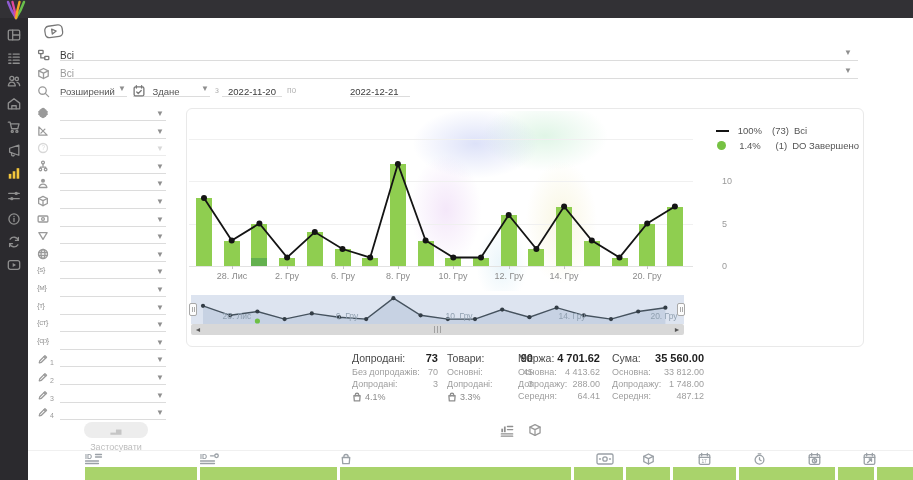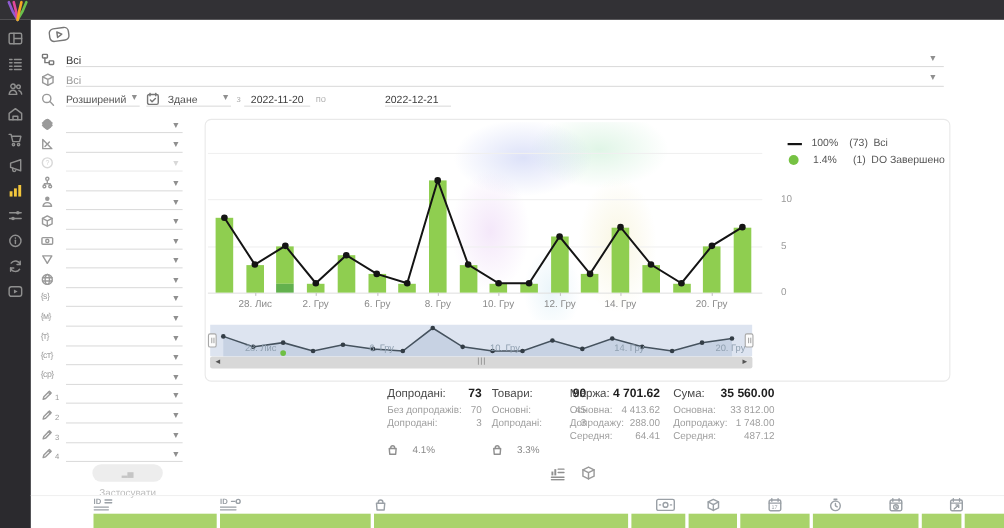--- a/index.html
+++ b/index.html
@@ -32,21 +32,21 @@
   .card{left:186px;top:108px;width:676px;height:237px;background:#fff;border:1px solid #e9e9e9;border-radius:6px;}
   .wm{left:150px;top:2px;width:330px;height:180px;pointer-events:none;
       background:
         radial-gradient(ellipse 90px 50px at 42% 18%, rgba(150,165,235,.33), transparent 70%),
         radial-gradient(ellipse 90px 50px at 63% 14%, rgba(160,225,180,.33), transparent 70%),
         radial-gradient(ellipse 55px 85px at 33% 55%, rgba(215,170,235,.28), transparent 65%),
         radial-gradient(ellipse 55px 95px at 68% 62%, rgba(235,225,160,.30), transparent 65%),
         radial-gradient(ellipse 40px 60px at 50% 85%, rgba(170,215,235,.25), transparent 65%);}
   .gridline{position:absolute;left:2px;width:504px;height:0;border-top:1px solid #f0f0f0;}
   .gridline.zero{border-top:1px solid #e2e2e2;}
-  .ylab{position:absolute;left:523px;width:18px;font-size:9px;color:#9a9a9a;transform:translateY(-55%);}
+  .ylab{position:absolute;left:535px;width:18px;font-size:9px;color:#9a9a9a;transform:translateY(-55%);}
   .bar{position:absolute;width:16px;cursor:pointer;}
   .xtick{position:absolute;font-size:9px;color:#8a8a8a;transform:translateX(-50%);white-space:nowrap;}
   .tickmark{position:absolute;width:1px;height:3px;background:#c4c4c4;}
   .legend{left:527px;top:14px;width:145px;font-size:9.5px;color:#555;}
   .lg-row{display:flex;align-items:center;height:15px;cursor:pointer;}
   .lg-sw{width:16px;display:flex;justify-content:center;align-items:center;}
   .lg-pct{width:32px;text-align:right;}
   .lg-cnt{width:27px;text-align:right;}
   .lg-name{margin-left:5px;white-space:nowrap;}
   .navlab{position:absolute;font-size:8.5px;color:#90a0b0;transform:translateX(-50%);white-space:nowrap;}
@@ -56,21 +56,21 @@
   .handle:after{content:"";position:absolute;left:4px;top:3px;width:1px;height:5px;background:#aaa;}
   .scrollbar{left:4px;top:215px;width:493px;height:11px;background:#d8d8d8;border-radius:2px;}
   .sb-arrow{position:absolute;top:0;width:10px;height:11px;font-size:7px;line-height:11px;text-align:center;color:#555;cursor:pointer;}
   .sb-grip{position:absolute;left:240px;top:0;width:14px;height:11px;font-size:7px;line-height:10px;letter-spacing:1px;
            text-align:center;color:#777;cursor:grab;}
   
   .stat-col{position:absolute;top:352px;}
   .stat-title{display:flex;justify-content:space-between;align-items:baseline;font-size:10.5px;color:#4a4a4a;height:15px;}
   .stat-title b{font-size:11px;color:#1e1e1e;}
   .stat-sub{display:flex;justify-content:space-between;font-size:9px;color:#9e9e9e;height:12px;}
-  .stat-pct{display:flex;align-items:center;gap:13px;font-size:9px;color:#8a8a8a;height:12px;margin-top:12px;}
+  .stat-pct{display:flex;align-items:center;gap:3px;font-size:9px;color:#8a8a8a;height:12px;}
   
   .footer-line{left:28px;top:450px;width:885px;height:0;border-top:1px solid #f0f0f0;}
   .f-icon{position:absolute;top:452px;color:#9aa0a6;cursor:pointer;}
   .green-cell{position:absolute;top:467px;height:13px;background:#a9d36b;}
 </style>
 </head>
 <body>
 
 <div id="app">
 

